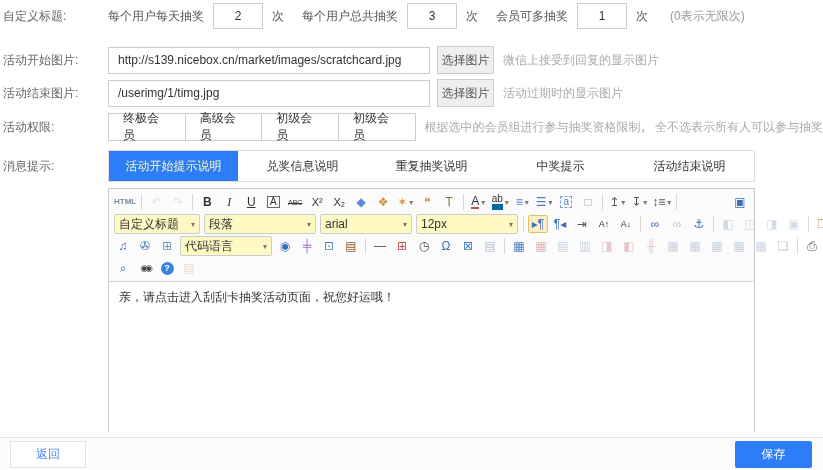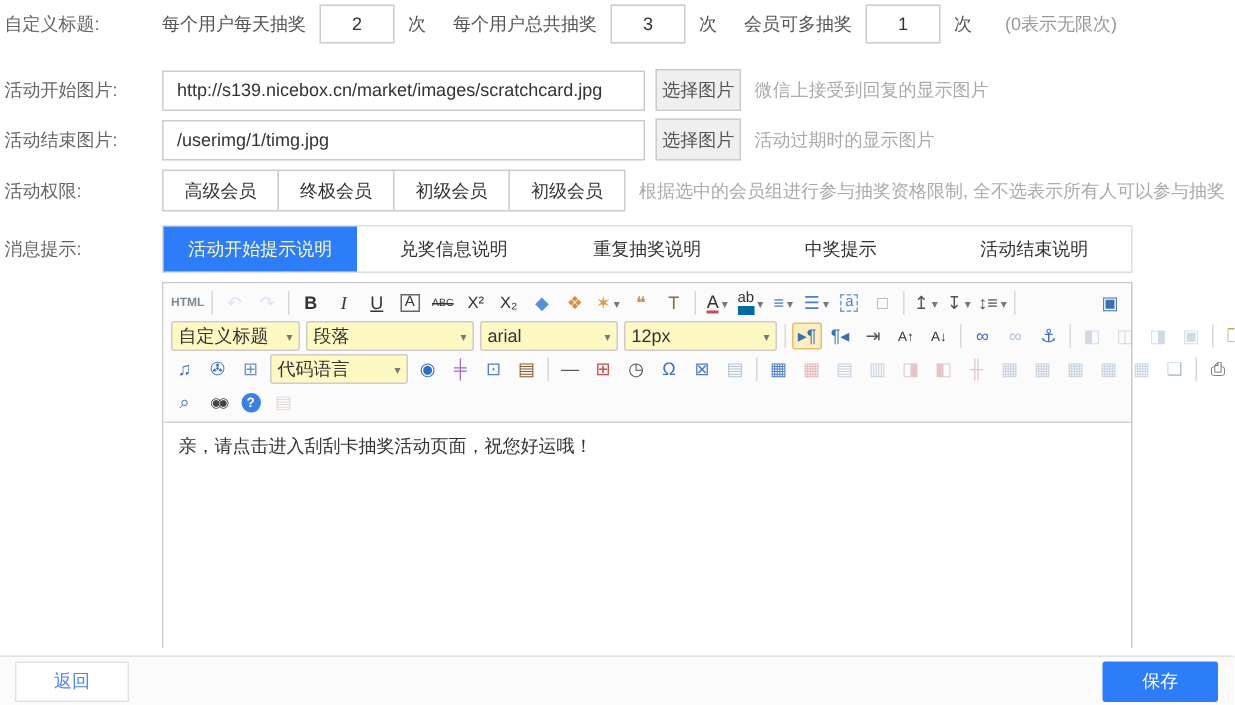--- a/index.html
+++ b/index.html
@@ -29,21 +29,21 @@
   }
   .url {
     width:322px; height:27px; border:1px solid #ccc; padding:0 9px;
     font-size:12px; color:#333; font-family:inherit; background:#fff;
   }
   .pick-btn {
     margin-left:7px; width:57px; height:28px; background:#efefef;
     border:1px solid #ccc; color:#555; font-size:12px; cursor:pointer;
     display:flex; align-items:center; justify-content:center; flex:none;
   }
-  .hint { margin-left:9px; color:#aaa; white-space:nowrap; }
+  .hint { margin-left:9px; color:#aaa; white-space:nowrap;font-family:Liberation Mono, monospace; }
 
   .groups { display:flex; }
   .group-btn {
     height:28px; padding:0 14px; border:1px solid #ccc; background:#fff;
     display:flex; align-items:center; justify-content:center; cursor:pointer; color:#333;
   }
   .group-btn + .group-btn { margin-left:-1px; }
 
   .tabs { display:flex; width:647px; border:1px solid #ddd; background:#fff; }
   .tab { flex:1; display:flex; align-items:center; justify-content:center; cursor:pointer; color:#333; }
@@ -131,26 +131,26 @@
     <div class="label" data-name="end-image-label">活动结束图片:</div>
     <input class="url" data-name="end-image-input" value="/userimg/1/timg.jpg" style="">
     <button class="pick-btn" data-name="end-image-pick-button">选择图片</button>
     <span class="hint" data-name="end-image-hint">活动过期时的显示图片</span>
   </div>
 
   <div class="row" id="row-perm" data-name="permission-row">
     <div class="label" data-name="permission-label">活动权限:</div>
     <div class="groups" data-name="member-groups">
 
+        <div class="group-btn" data-name="member-group-ultimate-button">
+          <span data-name="member-group-label">终极会员</span>
+        </div>
+
         <div class="group-btn" data-name="member-group-senior-button">
           <span data-name="member-group-label">高级会员</span>
-        </div>
-
-        <div class="group-btn" data-name="member-group-ultimate-button">
-          <span data-name="member-group-label">终极会员</span>
         </div>
 
         <div class="group-btn" data-name="member-group-middle-button">
           <span data-name="member-group-label">初级会员</span>
         </div>
 
         <div class="group-btn" data-name="member-group-junior-button">
           <span data-name="member-group-label">初级会员</span>
         </div>
       </div>

